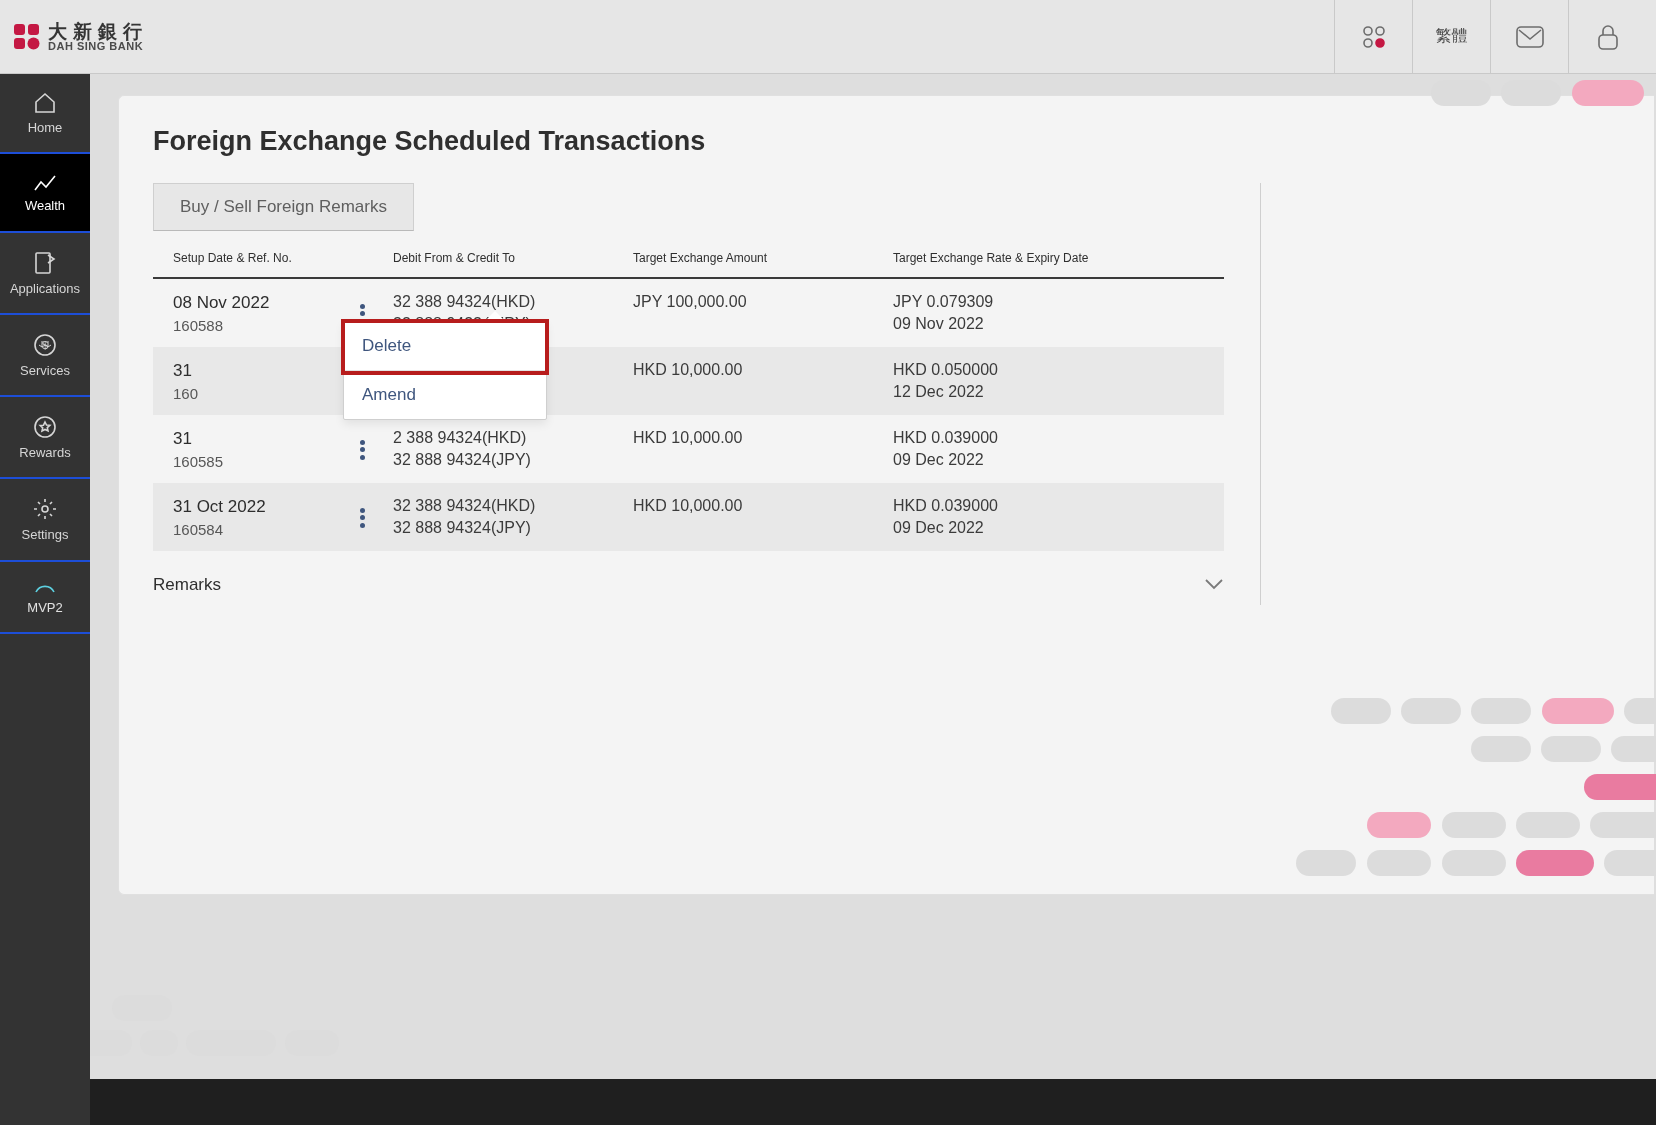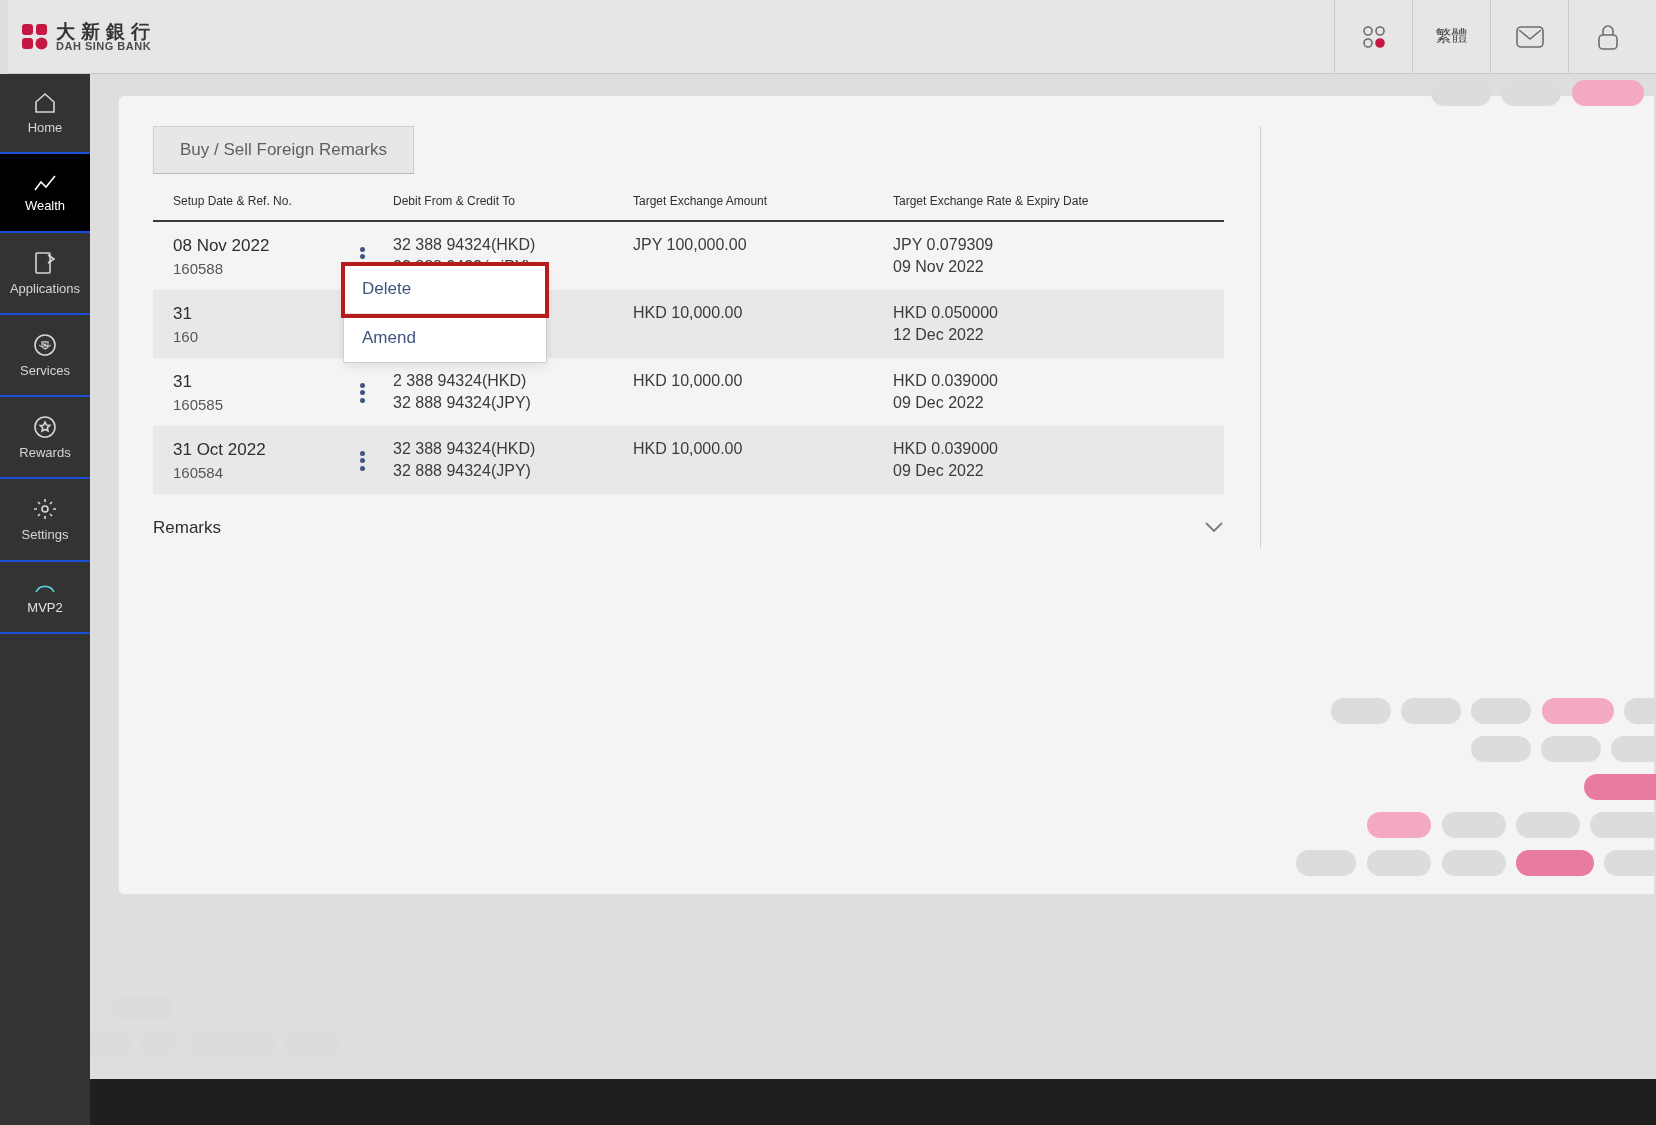--- a/index.html
+++ b/index.html
@@ -9,21 +9,21 @@
     width: 1656px;
     height: 1125px;
     overflow: hidden;
     position: relative;
     color: #333;
   }
 
   
   .topbar {
     position: absolute;
-    top: 0; left: 8px; right: 0;
+    top: 0; left: 0; right: 0;
     height: 74px;
     background: #e6e6e6;
     border-bottom: 1px solid #c9c9c9;
     display: flex;
     align-items: center;
     padding: 0 10px;
   }
   .logo-wrap { display: flex; align-items: center; gap: 8px; margin-left: 4px; }
   .logo-mark {
     width: 26px; height: 26px;
@@ -309,20 +309,21 @@
   </div>
   <div class="side-item mvp">
     <svg width="20" height="14" viewBox="0 0 20 14" fill="none">
         <path d="M1 12a10 10 0 0 1 18 0" stroke="#5dd0e0" stroke-width="1.6"></path>
       </svg>
     <span>MVP2</span>
   </div>
 </div>
 
 <div class="main">
+  <div class="page-title">Foreign Exchange Scheduled Transactions</div>
 
   <div class="content-area">
     <div class="content-left">
 
       <div class="tabs">
         <div class="tab">Buy / Sell Foreign Remarks</div>
       </div>
 
       <div class="tbl">
         <div class="tbl-head">

